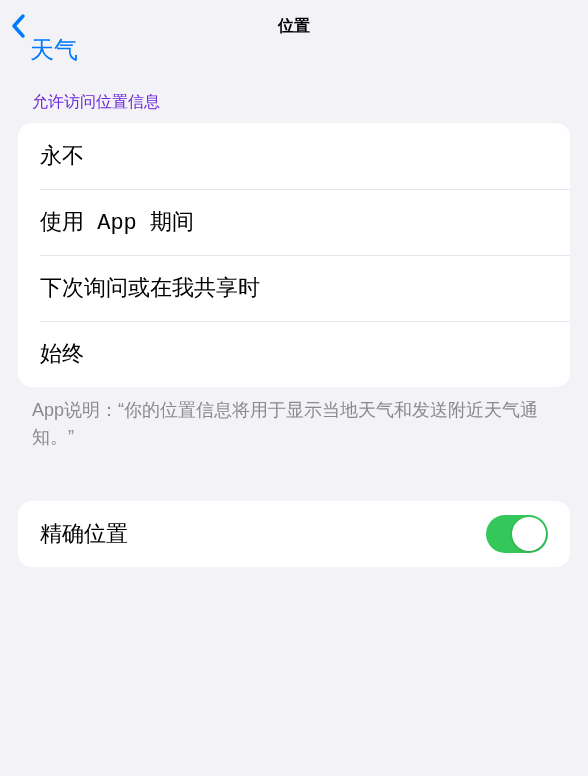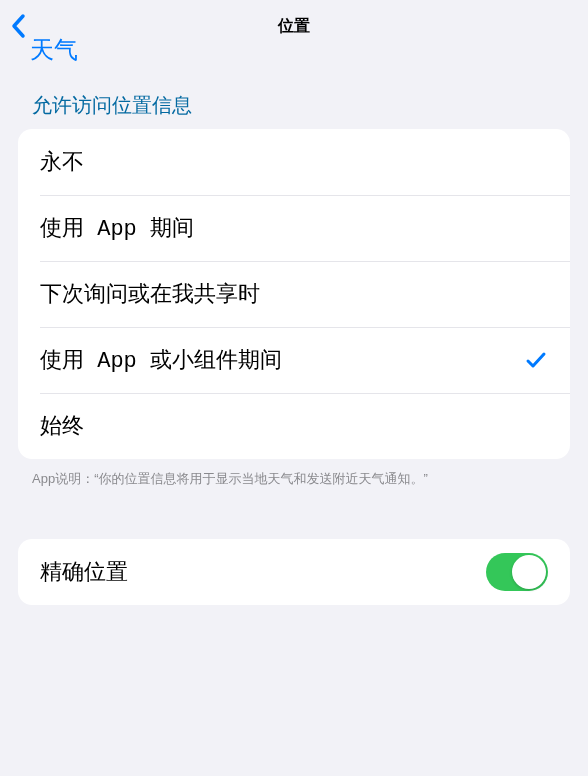--- a/index.html
+++ b/index.html
@@ -42,27 +42,27 @@
       left: 50%;
       transform: translateX(-50%);
       font-size: 16px;
       font-weight: 600;
       color: #000;
     }
     .content {
       padding-top: 40px;
     }
     .section-header {
-      font-size: 20px;
-      color: #0369a1;
+      font-size: 16px;
+      color: #6d28d9;
       padding: 0 32px 10px 32px;
       text-align: left;
     }
     .section-footer {
-      font-size: 13px;
+      font-size: 18px;
       color: #8a8a8e;
       padding: 10px 32px 0 32px;
       line-height: 1.5;
     }
     .group {
       background: #fff;
       border-radius: 14px;
       margin: 0 18px;
       overflow: hidden;
       font-family: Liberation Mono, monospace;
@@ -138,28 +138,20 @@
     <div class="row">
       <span class="row-label">永不</span>
     </div>
     <div class="row">
       <span class="row-label">使用 App 期间</span>
     </div>
     <div class="row">
       <span class="row-label">下次询问或在我共享时</span>
     </div>
     <div class="row">
-      <span class="row-label">使用 App 或小组件期间</span>
-      <span class="checkmark">
-        <svg width="24" height="24" viewBox="0 0 24 24">
-          <polyline points="4,13 9,18 20,6" fill="none" stroke="#007aff" stroke-width="3" stroke-linecap="round" stroke-linejoin="round"></polyline>
-        </svg>
-      </span>
-    </div>
-    <div class="row">
       <span class="row-label">始终</span>
     </div>
   </div>
   <div class="section-footer">App说明：“你的位置信息将用于显示当地天气和发送附近天气通知。”</div>
 
   <div class="spacer"></div>
 
   <div class="group">
     <div class="row">
       <span class="row-label">精确位置</span>

